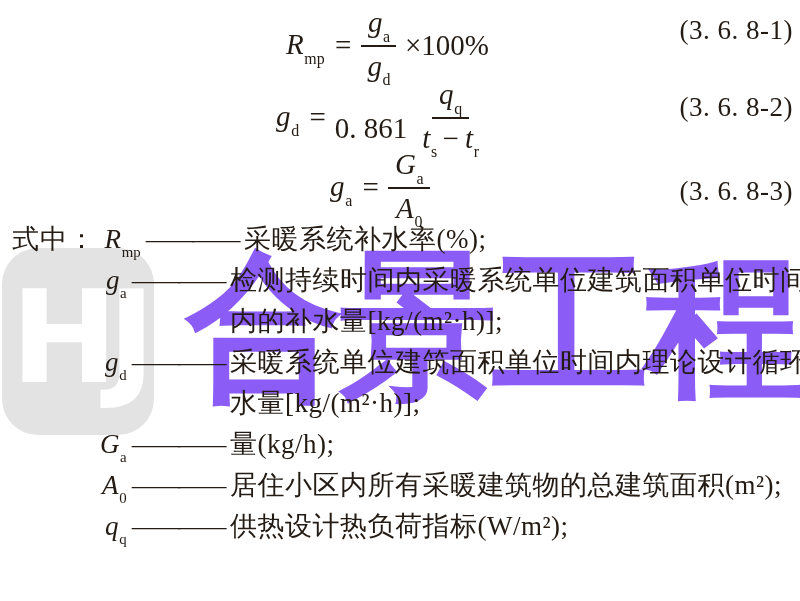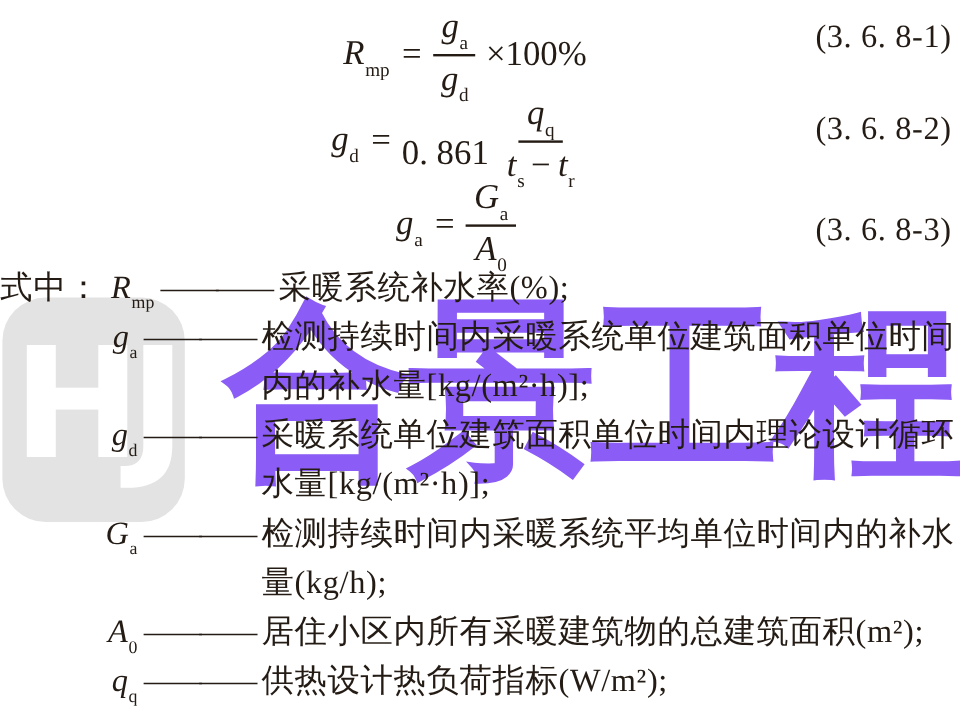--- a/index.html
+++ b/index.html
@@ -47,21 +47,21 @@
   .frac { display:inline-flex; flex-direction:column; align-items:center; text-align:center; }
   .frac .num { border-bottom:2px solid #231b14; padding:0 7px 3px 7px; }
   .frac .den { padding:3px 7px 0 7px; }
   .eq-num {
     position:absolute; right:7px; font-size:27px; white-space:nowrap;
     letter-spacing:0.5px;
   }
 
   
   .defs {
-    position:absolute; top:219px; left:0; right:2px; z-index:1;
+    position:absolute; top:219px; left:12px; right:2px; z-index:1;
     font-size:27px; line-height:41px;
   }
   .def-row { display:flex; align-items:flex-start; }
   .def-left {
     flex:0 0 114px; display:flex; justify-content:flex-end;
     white-space:nowrap;
   }
   .def-left.has-prefix { flex-basis:128px; justify-content:space-between; }
   .def-prefix { letter-spacing:1px; }
   .def-sym .var { font-style:italic; }
@@ -153,21 +153,20 @@
           <div>水量[kg/(m²·h)];</div>
         </div>
       </div>
 
       <div class="def-row">
         <div class="def-left">
           <span class="def-sym"><span class="var">G</span><sub>a</sub></span>
         </div>
         <span class="def-dash">——</span>
         <div class="def-text">
-          <div>检测持续时间内采暖系统平均单位时间内的补水</div>
           <div>量(kg/h);</div>
         </div>
       </div>
 
       <div class="def-row">
         <div class="def-left">
           <span class="def-sym"><span class="var">A</span><sub>0</sub></span>
         </div>
         <span class="def-dash">——</span>
         <div class="def-text">

